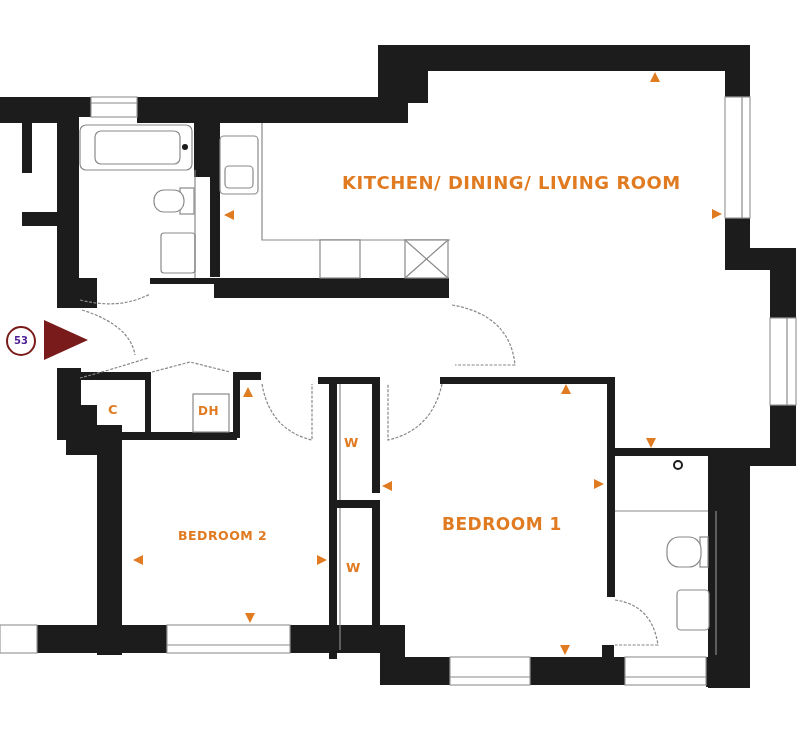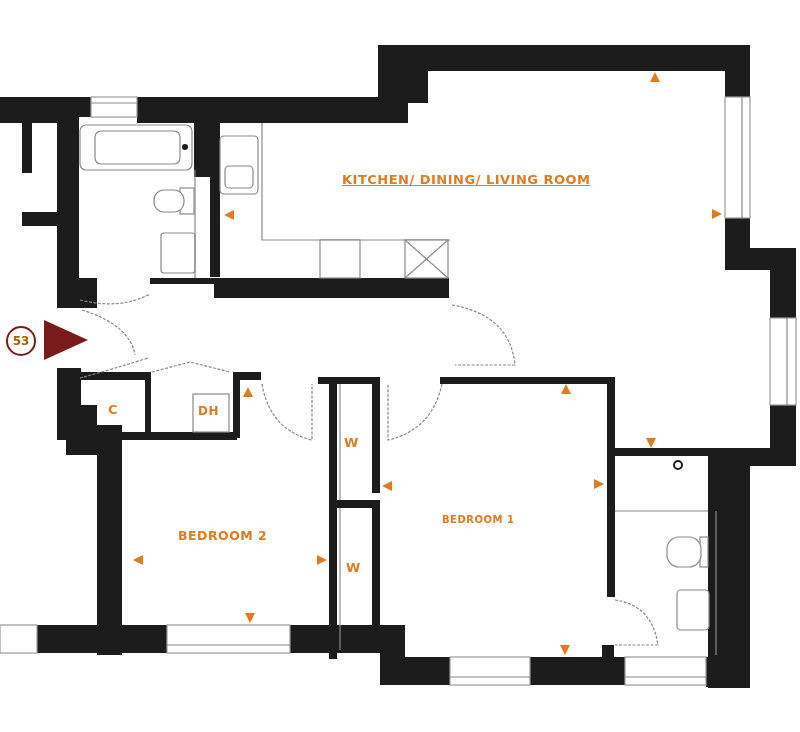--- a/index.html
+++ b/index.html
@@ -5,28 +5,28 @@
   html, body { margin: 0; padding: 0; background: #ffffff; }
   body { width: 800px; height: 732px; overflow: hidden; position: relative; font-family: "DejaVu Sans", sans-serif; }
   #plan { position: absolute; left: 0; top: 0; width: 800px; height: 732px; }
   .wall { fill: #1c1c1c; }
   .thin { fill: none; stroke: #8a8a8a; stroke-width: 1.2; }
   .fixture { fill: #ffffff; stroke: #8a8a8a; stroke-width: 1.2; }
   .door { fill: none; stroke: #888; stroke-width: 1.2; stroke-dasharray: 3 1.5; }
   .win { fill: #ffffff; stroke: #9a9a9a; stroke-width: 1.2; }
   .arrow { fill: #e07b22; }
   .label { position: absolute; color: #e07b22; font-family: "DejaVu Sans", sans-serif; font-weight: bold; letter-spacing: 0.5px; white-space: nowrap; }
-  .lbl-kitchen { left: 342px; top: 172px; font-size: 13px; text-decoration: underline; }
+  .lbl-kitchen { left: 342px; top: 172px; font-size: 18px; }
   .lbl-bed2 { left: 178px; top: 528px; font-size: 12.5px; }
-  .lbl-bed1 { left: 442px; top: 514px; font-size: 10px; }
+  .lbl-bed1 { left: 442px; top: 514px; font-size: 17px; }
   .lbl-c { left: 108px; top: 402px; font-size: 13px; }
   .lbl-dh { left: 198px; top: 404px; font-size: 12px; }
   .lbl-w1 { left: 344px; top: 435px; font-size: 13px; }
   .lbl-w2 { left: 346px; top: 560px; font-size: 13px; }
-  .unit-badge { position: absolute; left: 6px; top: 326px; width: 26px; height: 26px; border: 2px solid #7a1b1b; border-radius: 50%; color: #a16207; font-size: 12px; font-weight: bold; text-align: center; line-height: 26px; }
+  .unit-badge { position: absolute; left: 6px; top: 326px; width: 26px; height: 26px; border: 2px solid #7a1b1b; border-radius: 50%; color: #4c1d95; font-size: 10px; font-weight: bold; text-align: center; line-height: 26px; }
 </style>
 </head>
 <body>
 
 <svg id="plan" viewBox="0 0 800 732" xmlns="http://www.w3.org/2000/svg">
 
   <g>
 
     <rect class="wall" x="0" y="97" width="60" height="26"></rect>
     <rect class="wall" x="22" y="123" width="10" height="50"></rect>

